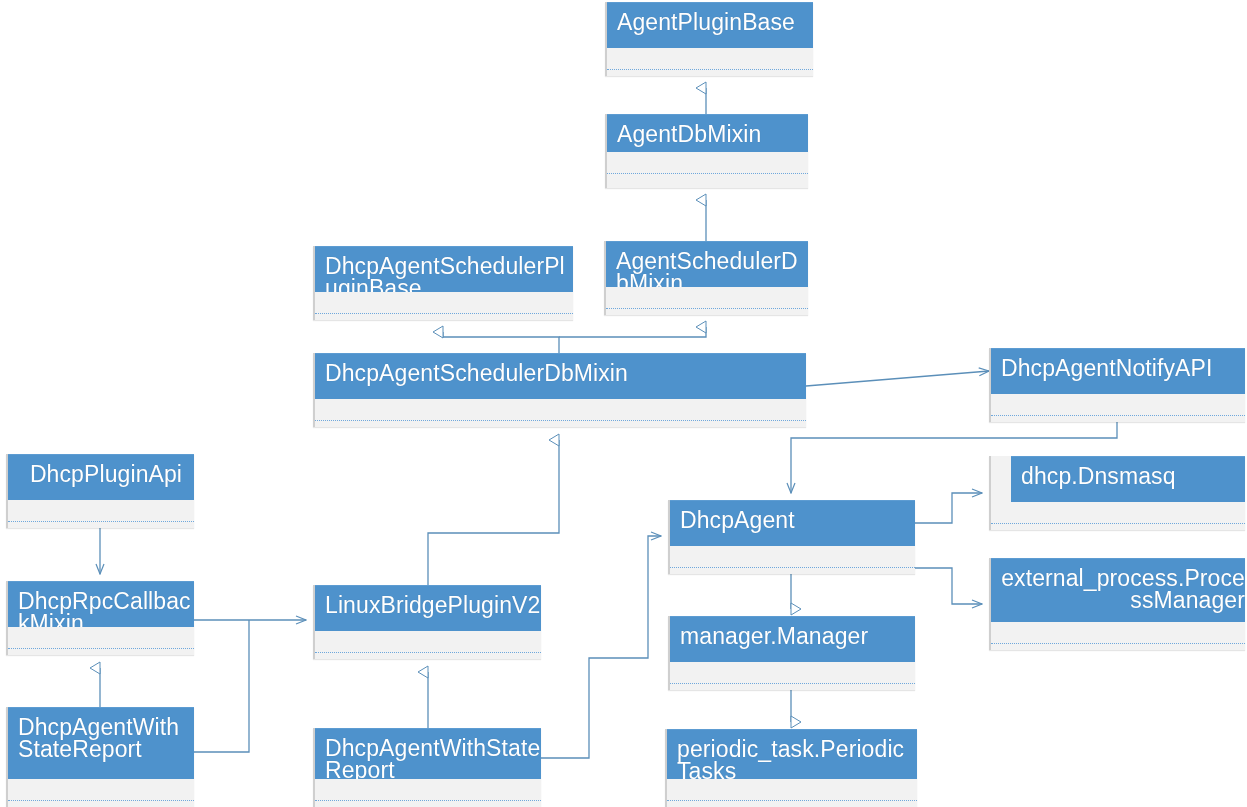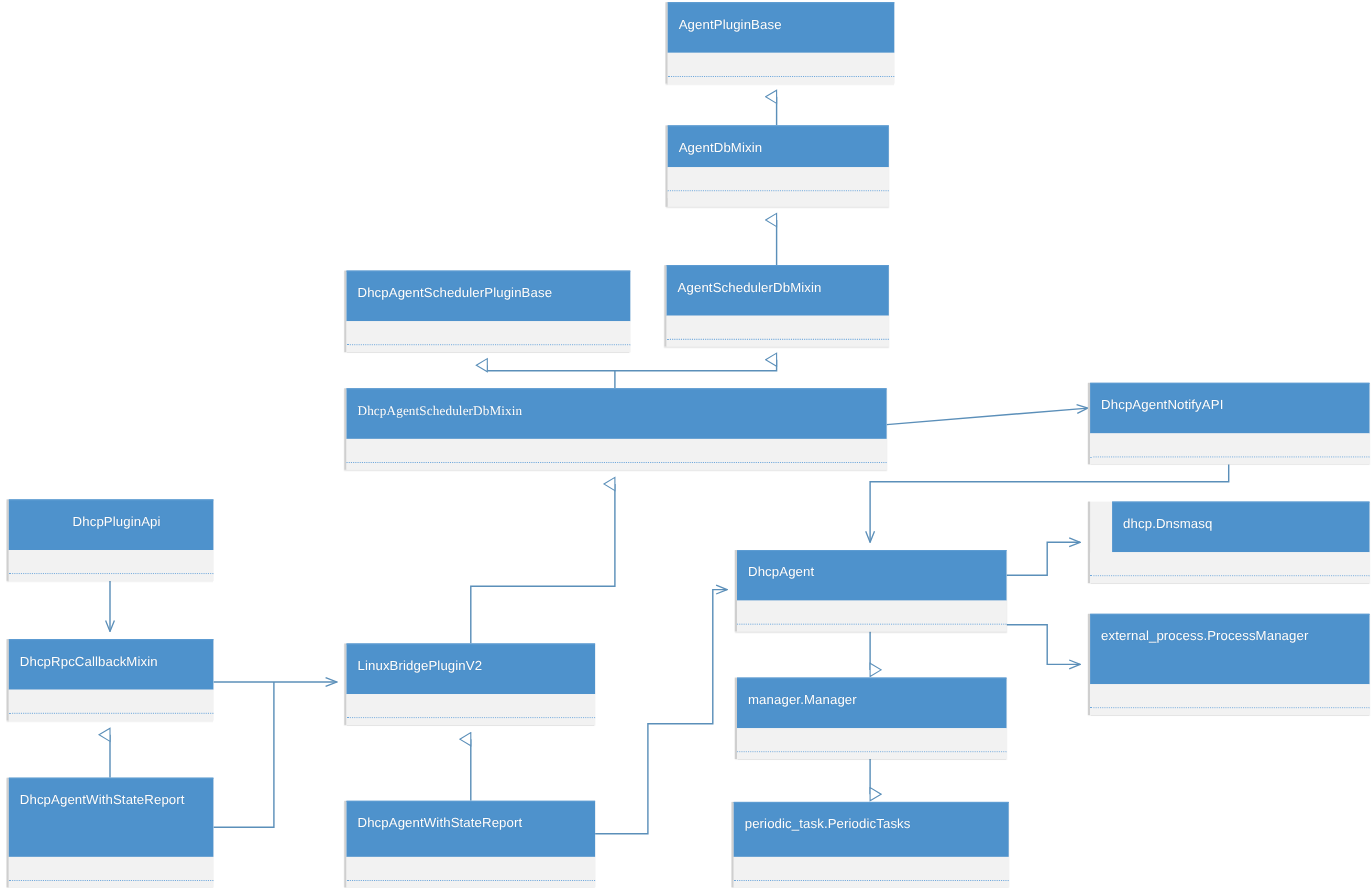--- a/index.html
+++ b/index.html
@@ -30,21 +30,21 @@
     position: absolute;
     box-sizing: border-box;
     background: #f2f2f2;
     border-left: 2px solid #cfcfcf;
     box-shadow: 0 1px 1px rgba(0,0,0,0.10);
   }
   .uml-header {
     box-sizing: border-box;
     background: #4e92cc;
     color: #ffffff;
-    font-size: 12px;
+    font-size: 23px;
     line-height: 22px;
     padding: 8px 0 8px 10px;
     letter-spacing: 0.1px;
     white-space: normal;
     word-break: break-all;
     overflow: hidden;
     text-shadow: 0 0 1px rgba(0,0,0,0.18);
     border-top: 1px solid #5d9cd2;
   }
   .uml-attrs {
@@ -125,21 +125,21 @@
       <div class="uml-class" style="left: 313px; top: 246px; width: 260px; height: 74px;">
         <div class="uml-header" style="height: 46px;">DhcpAgentSchedulerPluginBase</div>
         <div class="uml-attrs"></div>
         <div class="uml-ops"></div>
       </div>
       <div class="uml-class" style="left: 604px; top: 241px; width: 204px; height: 74px;">
         <div class="uml-header" style="height: 46px;">AgentSchedulerDbMixin</div>
         <div class="uml-attrs"></div>
         <div class="uml-ops"></div>
       </div>
-      <div class="uml-class" style="left: 313px; top: 353px; width: 493px; height: 74px; font-family: Liberation Serif, serif;">
+      <div class="uml-class" style="left: 313px; top: 353px; width: 493px; height: 74px;">
         <div class="uml-header" style="height: 46px;">DhcpAgentSchedulerDbMixin</div>
         <div class="uml-attrs"></div>
         <div class="uml-ops"></div>
       </div>
       <div class="uml-class" style="left: 989px; top: 348px; width: 256px; height: 74px;">
         <div class="uml-header" style="height: 46px;">DhcpAgentNotifyAPI</div>
         <div class="uml-attrs"></div>
         <div class="uml-ops"></div>
       </div>
       <div class="uml-class" style="left: 6px; top: 454px; width: 188px; height: 74px; text-align: center;">
@@ -151,21 +151,21 @@
         <div class="uml-header" style="height: 46px; margin-left: 20px;">dhcp.Dnsmasq</div>
         <div class="uml-attrs"></div>
         <div class="uml-ops"></div>
       </div>
       <div class="uml-class" style="left: 668px; top: 500px; width: 247px; height: 74px;">
         <div class="uml-header" style="height: 46px;">DhcpAgent</div>
         <div class="uml-attrs"></div>
         <div class="uml-ops"></div>
       </div>
       <div class="uml-class" style="left: 989px; top: 558px; width: 256px; height: 92px;">
-        <div class="uml-header" style="height: 64px;">external_process.ProcessManager</div>
+        <div class="uml-header" style="height: 64px; text-align: right;">external_process.ProcessManager</div>
         <div class="uml-attrs"></div>
         <div class="uml-ops"></div>
       </div>
       <div class="uml-class" style="left: 6px; top: 581px; width: 188px; height: 74px;">
         <div class="uml-header" style="height: 46px;">DhcpRpcCallbackMixin</div>
         <div class="uml-attrs"></div>
         <div class="uml-ops"></div>
       </div>
       <div class="uml-class" style="left: 313px; top: 585px; width: 228px; height: 74px;">
         <div class="uml-header" style="height: 46px;">LinuxBridgePluginV2</div>

